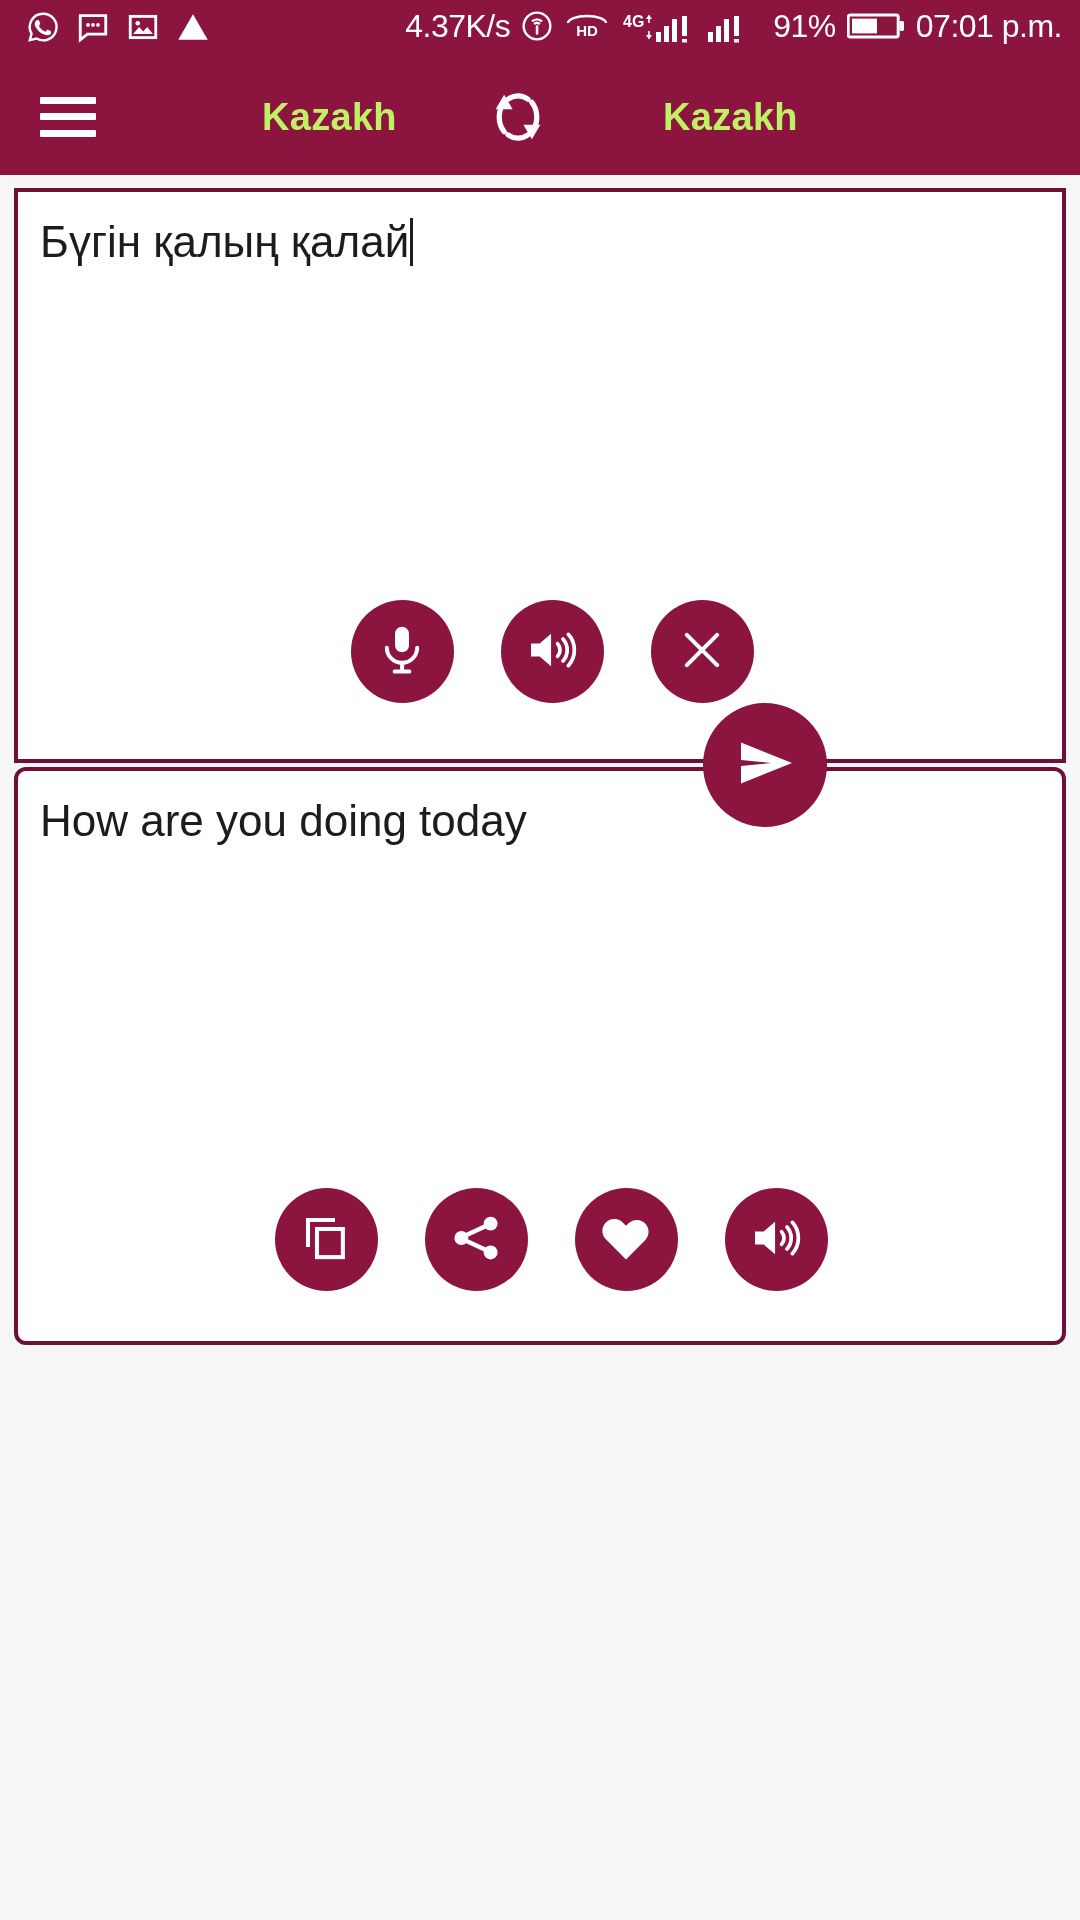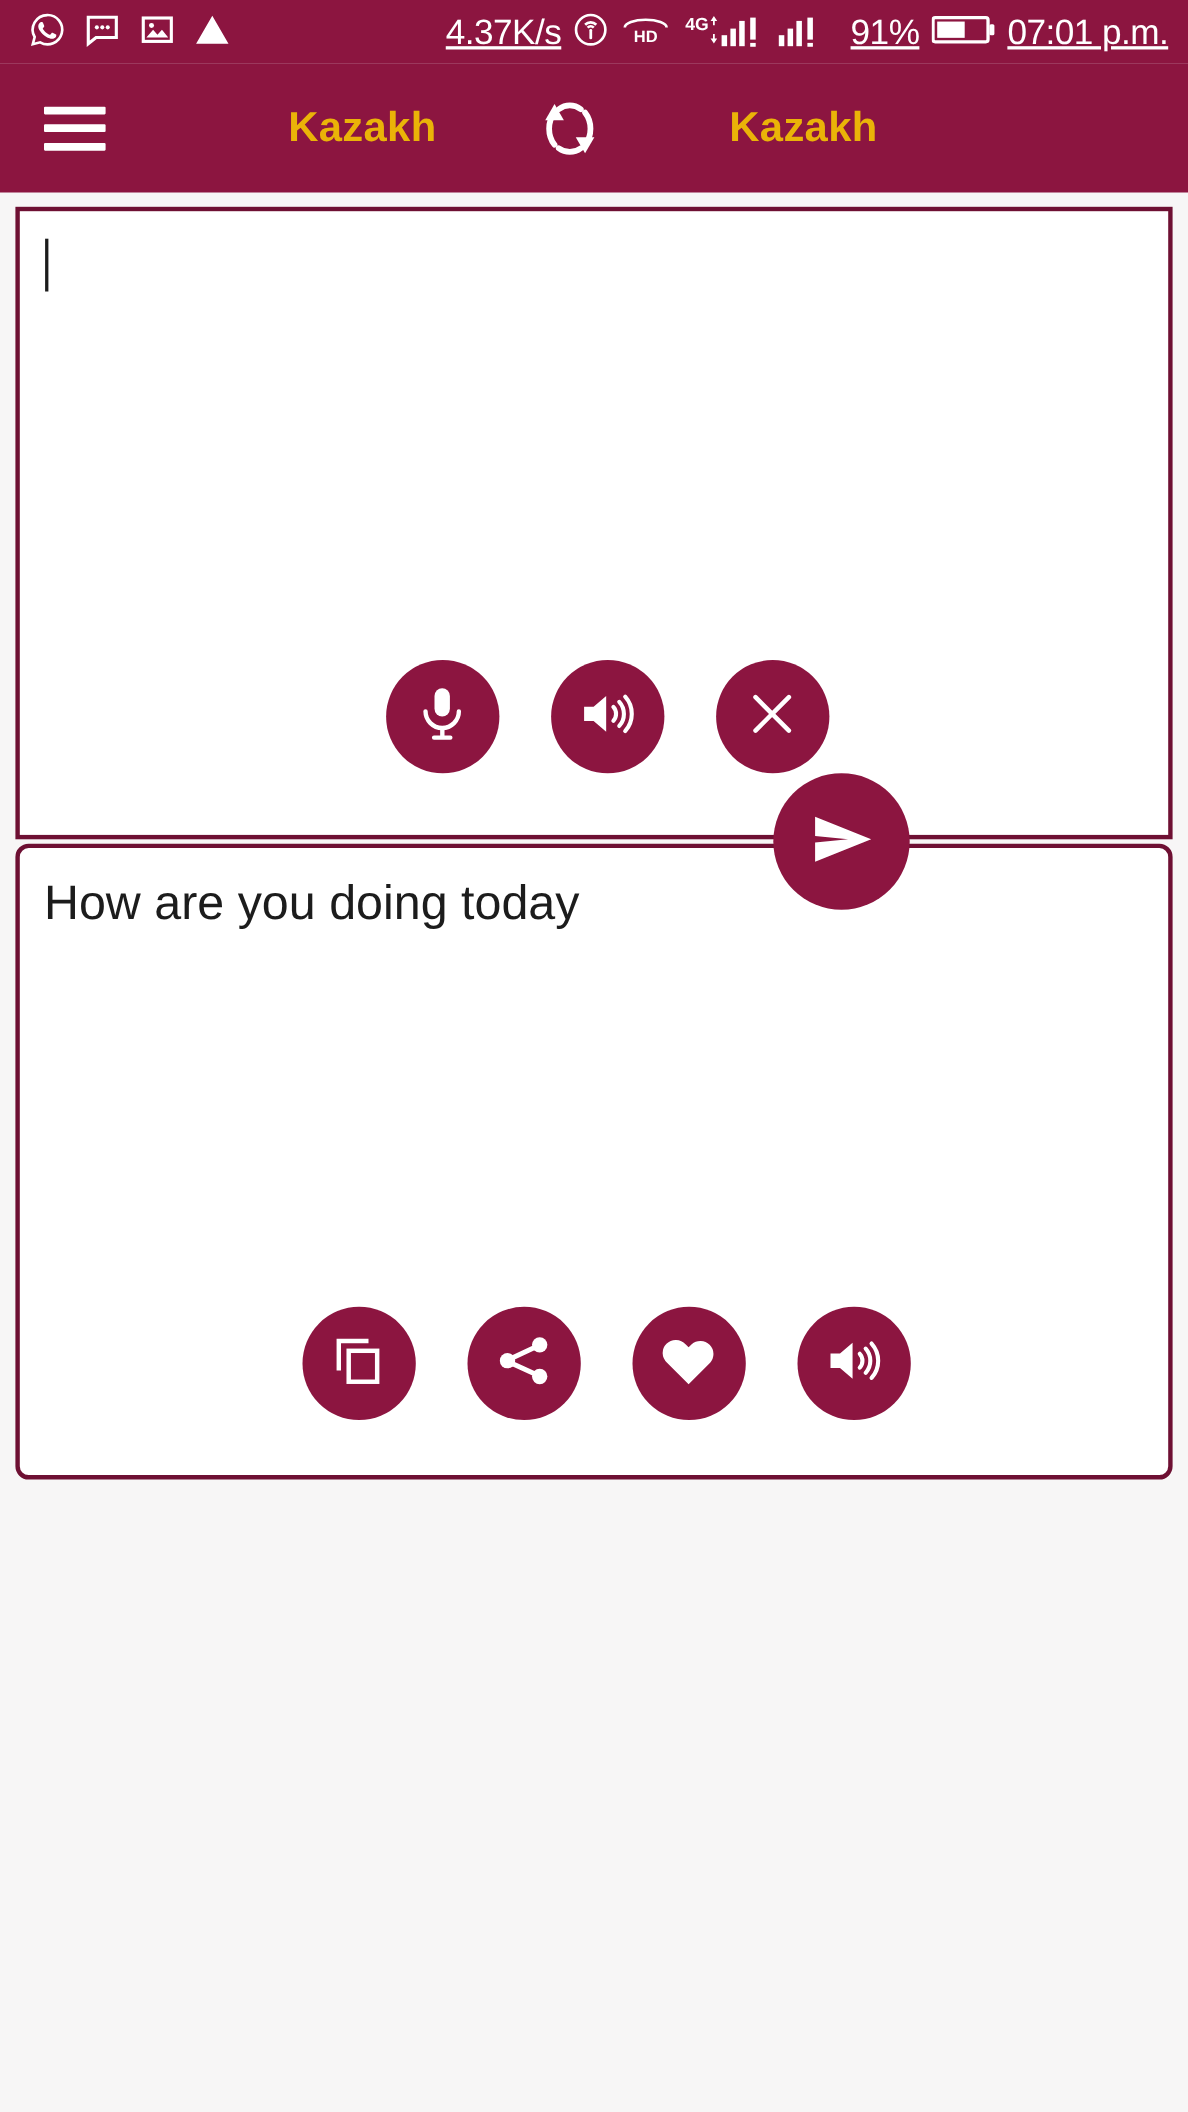--- a/index.html
+++ b/index.html
@@ -29,23 +29,21 @@
     color: #ffffff;
   }
   .status-left {
     display: flex;
     align-items: center;
     gap: 16px;
   }
   .status-right {
     margin-left: auto;
     display: flex;
-    align-items: center;
     gap: 11px;
-    text-decoration: underline;
   }
   .status-text {
     font-size: 32px;
     font-weight: 400;
     letter-spacing: -0.5px;
     white-space: nowrap;
     line-height: 1;
   }
   .sb-icon { display: block; }
 
@@ -69,21 +67,21 @@
     cursor: pointer;
   }
   .hamburger span {
     display: block;
     width: 100%;
     height: 7px;
     background: #ffffff;
     border-radius: 1px;
   }
   .lang-label {
-    color: #eab308;
+    color: #bef264;
     font-size: 38px;
     font-weight: bold;
     letter-spacing: 0.3px;
     white-space: nowrap;
   }
   .lang-source {
     position: absolute;
     left: 262px;
     top: 50%;
     transform: translateY(-50%);
@@ -288,21 +286,21 @@
       <path fill="#fff" d="M33 38.5 27.5 29h11L33 38.5Z"></path>
       <path fill="#fff" d="M15 9.5 20.5 19h-11L15 9.5Z"></path>
     </svg>
   </div>
 
   <div class="lang-label lang-target">Kazakh</div>
 </div>
 
 <div class="panel panel-source">
 
-  <div class="panel-text"><span class="caret"></span></div>
+  <div class="panel-text"><span>Бүгін қалың қалай</span><span class="caret"></span></div>
 
   <div class="btn-row btn-row-source">
 
     <div class="circle-btn">
       <span>
         <svg width="56" height="56" viewBox="0 0 24 24">
           <rect x="9" y="2" width="6" height="11" rx="3" fill="#fff"></rect>
           <path fill="none" stroke="#fff" stroke-width="1.7" stroke-linecap="round" d="M5.5 11a6.5 6.5 0 0 0 13 0"></path>
           <rect x="11.2" y="17" width="1.7" height="4" fill="#fff"></rect>
           <rect x="8" y="20.4" width="8" height="1.7" rx=".8" fill="#fff"></rect>

